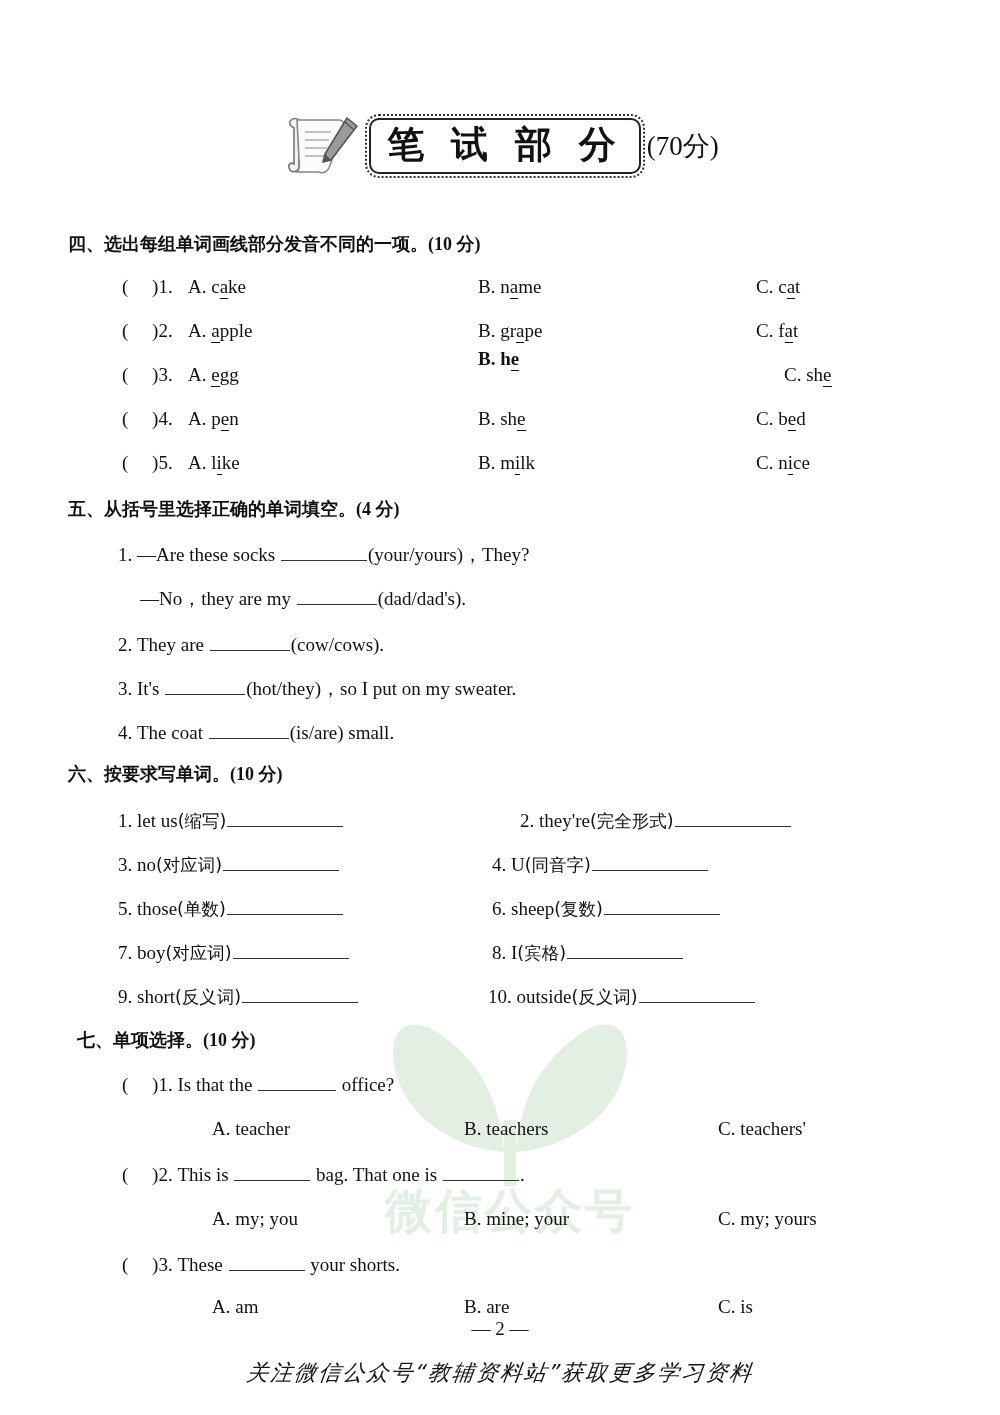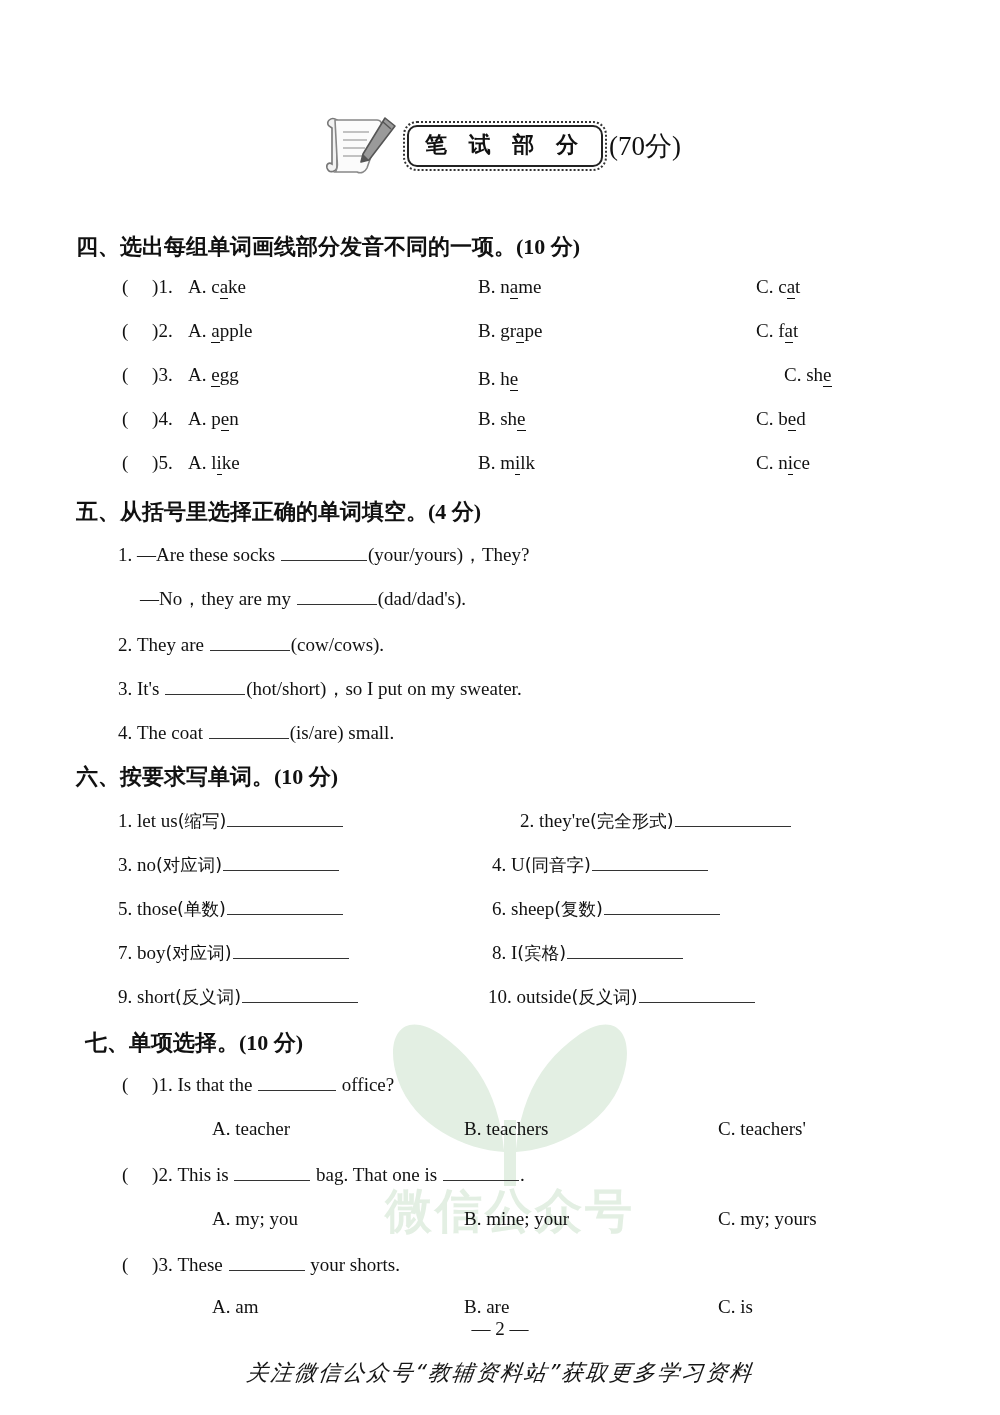--- a/index.html
+++ b/index.html
@@ -88,40 +88,40 @@
     left: -6px;
     top: -6px;
     right: -6px;
     bottom: -6px;
     border: 2px dotted #333;
     border-radius: 14px;
   }
   .banner-text {
     font-family: "DejaVu Sans", sans-serif;
     font-weight: bold;
-    font-size: 22px;
+    font-size: 37px;
     letter-spacing: 7px;
     color: #111;
     line-height: 1.05;
     white-space: nowrap;
   }
   .banner-score {
     font-size: 27px;
     font-family: "Liberation Serif", serif;
     color: #111;
     white-space: nowrap;
   }
 
   
   .sec-head {
     position: absolute;
-    left: 76px;
+    left: 68px;
     font-family: "DejaVu Sans", sans-serif;
     font-weight: bold;
-    font-size: 22px;
+    font-size: 18px;
     color: #111;
     white-space: nowrap;
     letter-spacing: 0px;
   }
   .sec-head .score {
     font-family: "Liberation Serif", serif;
     font-weight: bold;
   }
 
   
@@ -238,21 +238,21 @@
   <div class="row" style="left:756px; top:320px;">
     <span>C.</span>&nbsp;<span>f</span><span class="u">a</span><span>t</span>
   </div>
 
   <div class="row" style="left:122px; top:364px;">
     <span>(&nbsp;&nbsp;&nbsp;&nbsp;&nbsp;)</span><span>3.</span>
   </div>
   <div class="row" style="left:188px; top:364px;">
     <span>A.</span>&nbsp;<span></span><span class="u">e</span><span>gg</span>
   </div>
-  <div class="row" style="left:478px; top:368px;">
+  <div class="row" style="left:478px; top:348px;font-weight:bold;">
     <span>B.</span>&nbsp;<span>h</span><span class="u">e</span><span></span>
   </div>
   <div class="row" style="left:784px; top:364px;">
     <span>C.</span>&nbsp;<span>sh</span><span class="u">e</span><span></span>
   </div>
 
   <div class="row" style="left:122px; top:408px;">
     <span>(&nbsp;&nbsp;&nbsp;&nbsp;&nbsp;)</span><span>4.</span>
   </div>
   <div class="row" style="left:188px; top:408px;">
@@ -285,21 +285,21 @@
   <div class="row" style="left:118px; top:542px;">
     <span>1.</span>&nbsp;<span>—Are these socks </span><span class="blank" style="width:86px;"></span><span>(your/yours)，They?</span>
   </div>
   <div class="row" style="left:140px; top:586px;">
     <span>—No，they are my </span><span class="blank" style="width:80px;"></span><span>(dad/dad's).</span>
   </div>
   <div class="row" style="left:118px; top:632px;">
     <span>2.</span>&nbsp;<span>They are </span><span class="blank" style="width:80px;"></span><span>(cow/cows).</span>
   </div>
   <div class="row" style="left:118px; top:676px;">
-    <span>3.</span>&nbsp;<span>It's </span><span class="blank" style="width:80px;"></span><span>(hot/short)，so I put on my sweater.</span>
+    <span>3.</span>&nbsp;<span>It's </span><span class="blank" style="width:80px;"></span><span>(hot/they)，so I put on my sweater.</span>
   </div>
   <div class="row" style="left:118px; top:720px;">
     <span>4.</span>&nbsp;<span>The coat </span><span class="blank" style="width:80px;"></span><span>(is/are) small.</span>
   </div>
 
   <div class="sec-head" style="top:762px;">
     <span>六、按要求写单词。</span><span class="score">(10 分)</span>
   </div>
 
   <div class="row" style="left:118px; top:808px;">

